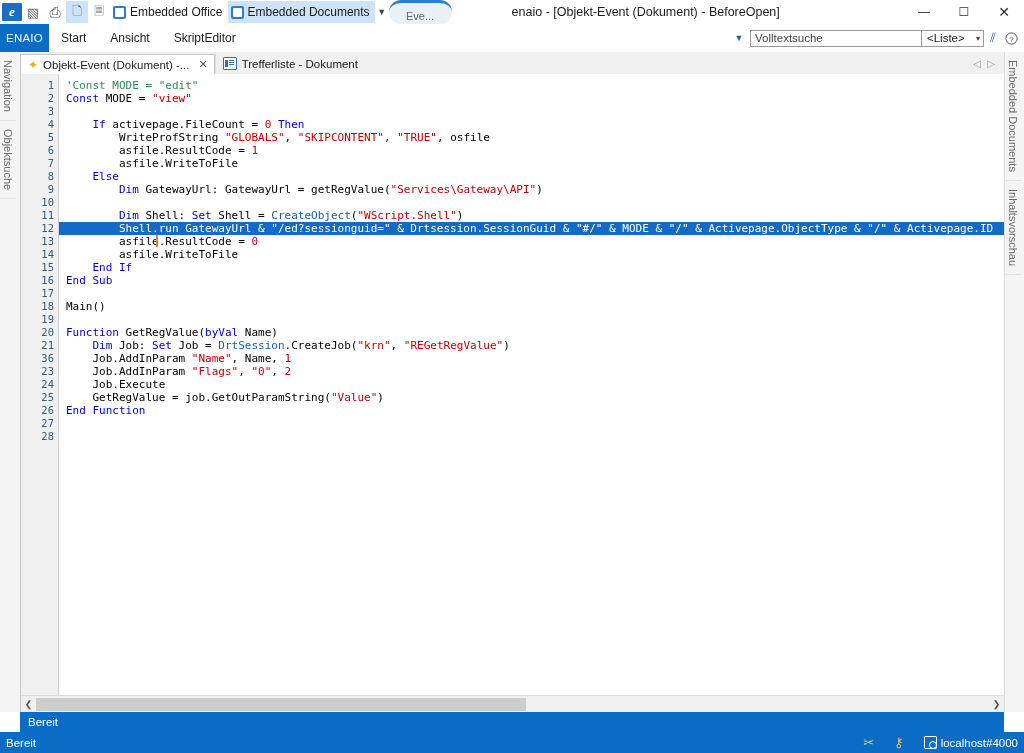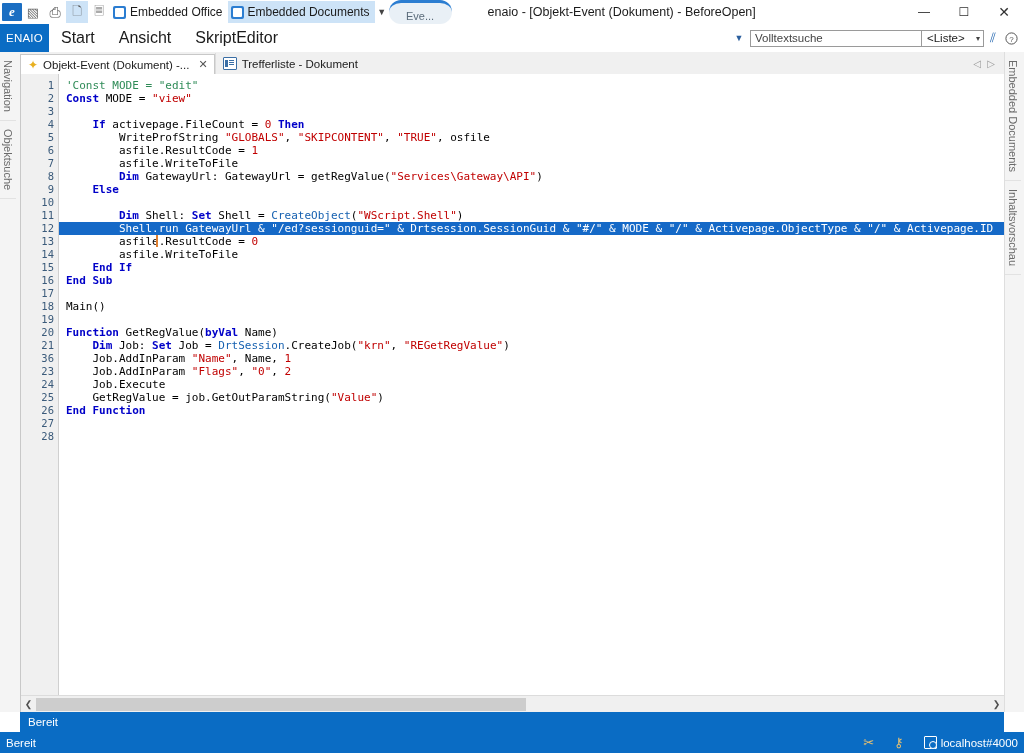--- a/index.html
+++ b/index.html
@@ -23,32 +23,32 @@
   .qtext.sel{background:#cde3f7;}
   .qicon-blue{display:inline-block;width:13px;height:13px;background:#2b7dd1;border-radius:2px;
               margin-right:4px;position:relative;}
   .qicon-blue:after{content:"";position:absolute;left:2px;top:2px;width:9px;height:9px;
               background:#fff;border-radius:1px;}
   .qdrop{width:14px;height:22px;display:flex;align-items:center;justify-content:center;
          font-size:9px;color:#444;}
   .evebox{width:63px;height:24px;background:#e9f0f6;border-top:3px solid #2b7dd1;
           display:flex;align-items:flex-end;justify-content:center;color:#5a6b7a;font-size:11px;
           box-sizing:border-box;padding-bottom:2px;border-radius:12px;}
-  .wintitle{flex:1;text-align:left;padding-left:36px;font-size:12.5px;color:#1b1b1b;white-space:nowrap;}
+  .wintitle{flex:1;text-align:left;padding-left:60px;font-size:12.5px;color:#1b1b1b;white-space:nowrap;}
   .wbtns{display:flex;align-items:center;height:24px;}
   .wbtn{width:40px;height:24px;display:flex;align-items:center;justify-content:center;
         color:#303030;font-size:12px;}
   .wbtn.close{font-size:14px;}
 
   
   .ribbon{position:absolute;left:0;top:24px;width:1024px;height:28px;background:#ffffff;
           display:flex;align-items:center;border-bottom:1px solid #d7d7d7;}
   .enaio-tab{width:49px;height:28px;background:#0a6cc4;color:#fff;display:flex;align-items:center;
              justify-content:center;font-size:11.5px;letter-spacing:.2px;}
-  .rtab{height:28px;display:flex;align-items:center;padding:0 12px;font-size:16px;color:#1b1b1b;}
+  .rtab{height:28px;display:flex;align-items:center;padding:0 12px;font-size:12px;color:#1b1b1b;}
   .ribbon-right{margin-left:auto;display:flex;align-items:center;height:28px;padding-right:4px;}
   .rb-caret{width:22px;height:28px;display:flex;align-items:center;justify-content:center;
             color:#2b5f9e;font-size:9px;}
   .searchbox{width:172px;height:17px;border:1px solid #9a9a9a;background:#fff;display:flex;
              align-items:center;padding-left:4px;font-size:11.5px;color:#444;box-sizing:border-box;}
   .listsel{width:62px;height:17px;border:1px solid #9a9a9a;border-left:none;background:#fff;display:flex;
            align-items:center;justify-content:space-between;padding:0 3px 0 5px;font-size:11.5px;
            color:#1b1b1b;box-sizing:border-box;}
   .listsel .cv{font-size:8px;color:#444;}
   .ric{width:18px;height:28px;display:flex;align-items:center;justify-content:center;font-size:13px;}
@@ -87,21 +87,21 @@
           border-left:1px solid #c8c8c8;box-sizing:border-box;overflow:hidden;}
   .codewrap{position:absolute;left:0;top:0;right:0;bottom:17px;display:flex;overflow:hidden;}
   .gutter{width:38px;background:#f0f0f0;border-right:1px solid #d0d0d0;box-sizing:border-box;
           padding-top:5px;flex:0 0 38px;}
   .gline{height:13px;line-height:13px;text-align:right;padding-right:4px;font-size:10.5px;
          color:#3a5a7a;font-family:"DejaVu Sans Mono",monospace;}
   .codearea{flex:1;position:relative;padding-top:5px;overflow:hidden;}
   .cline{height:13px;line-height:13px;font-family:"DejaVu Sans Mono",monospace;font-size:11px;
          color:#000;white-space:pre;padding-left:7px;}
   .cline.hl{background:#1569c7;color:#fff;}
-  .k{color:#0000c8;font-weight:bold;}
+  .k{color:#0000c8;font-weight:normal;}
   .s{color:#c00000;}
   .n{color:#c00000;}
   .c{color:#2e8b57;}
   .f{color:#1560b0;margin-top:20px;}
   .caret{position:absolute;left:97px;top:161px;width:2px;height:12px;background:#e08030;}
 
   
   .hscroll{position:absolute;left:0;bottom:0;width:100%;height:17px;background:#f0f0f0;
            border-top:1px solid #dcdcdc;display:flex;align-items:center;box-sizing:border-box;}
   .hs-arrow{width:15px;height:15px;display:flex;align-items:center;justify-content:center;
@@ -242,22 +242,22 @@
         </div>
       <div class="codearea" id="codearea">
 
       <div class="cline"><span class="c">'Const MODE = "edit"</span></div>
           <div class="cline"><span class="k">Const </span><span>MODE = </span><span class="s">"view"</span></div>
           <div class="cline">&nbsp;</div>
           <div class="cline"><span class="k">    If </span><span>activepage.FileCount = </span><span class="n">0</span><span class="k"> Then</span></div>
           <div class="cline"><span>        WriteProfString </span><span class="s">"GLOBALS"</span><span>, </span><span class="s">"SKIPCONTENT"</span><span>, </span><span class="s">"TRUE"</span><span>, osfile</span></div>
           <div class="cline"><span>        asfile.ResultCode = </span><span class="n">1</span></div>
           <div class="cline"><span>        asfile.WriteToFile</span></div>
+          <div class="cline"><span class="k">    Else</span></div>
           <div class="cline"><span class="k">        Dim </span><span>GatewayUrl: GatewayUrl = getRegValue(</span><span class="s">"Services\Gateway\API"</span><span>)</span></div>
-          <div class="cline"><span class="k">    Else</span></div>
           <div class="cline">&nbsp;</div>
           <div class="cline"><span class="k">        Dim </span><span>Shell: </span><span class="k">Set </span><span>Shell = </span><span class="f">CreateObject</span><span>(</span><span class="s">"WScript.Shell"</span><span>)</span></div>
           <div class="cline hl"><span>        Shell.run GatewayUrl &amp; "/ed?sessionguid=" &amp; Drtsession.SessionGuid &amp; "#/" &amp; MODE &amp; "/" &amp; Activepage.ObjectType &amp; "/" &amp; Activepage.ID</span></div>
           <div class="cline"><span>        asfile.ResultCode = </span><span class="n">0</span></div>
           <div class="cline"><span>        asfile.WriteToFile</span></div>
           <div class="cline"><span class="k">    End If</span></div>
           <div class="cline"><span class="k">End Sub</span></div>
           <div class="cline">&nbsp;</div>
           <div class="cline"><span>Main()</span></div>
           <div class="cline">&nbsp;</div>

